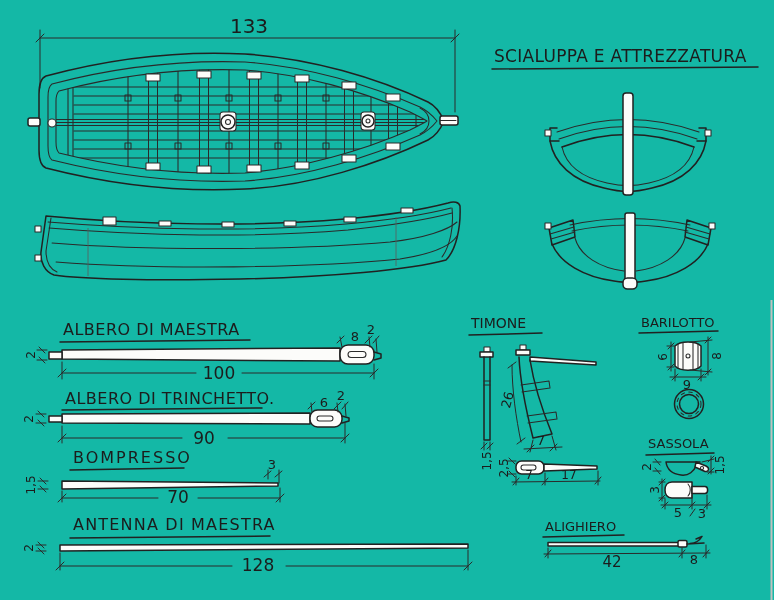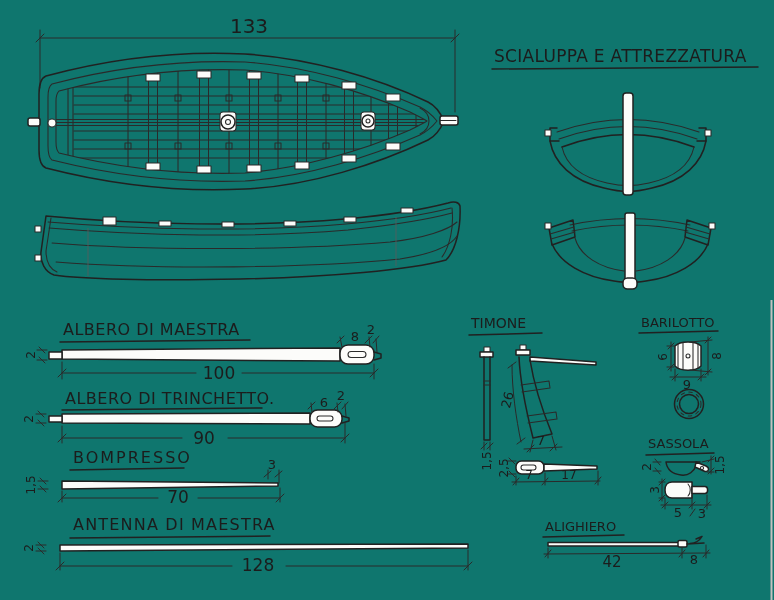--- a/index.html
+++ b/index.html
@@ -1,16 +1,16 @@
 <!DOCTYPE html>
 <html><head>
 <meta charset="utf-8">
 <style>
   html,body{margin:0;padding:0;background:#e8e8e6;}
-  #page{position:relative;width:774px;height:600px;background:#0f766e;overflow:hidden;
+  #page{position:relative;width:774px;height:600px;background:#14b8a6;overflow:hidden;
         font-family:"DejaVu Sans",sans-serif;}
   svg{display:block}
   .ink{stroke:#212121;fill:none;stroke-width:1.5;stroke-linecap:round;stroke-linejoin:round}
   .thin{stroke:#2a2a2a;fill:none;stroke-width:1.05;stroke-linecap:round;stroke-linejoin:round}
   .dim{stroke:#2a2a2a;fill:none;stroke-width:1;stroke-linecap:round}
   .faint{stroke:#5a5a5a;fill:none;stroke-width:.8}
   .paper{fill:#fcfcfa}
   text{fill:#1c1c1c;font-family:"DejaVu Sans",sans-serif}
   .lbl{font-size:16px;letter-spacing:.5px}
   .lbs{font-size:13px;letter-spacing:0px}

